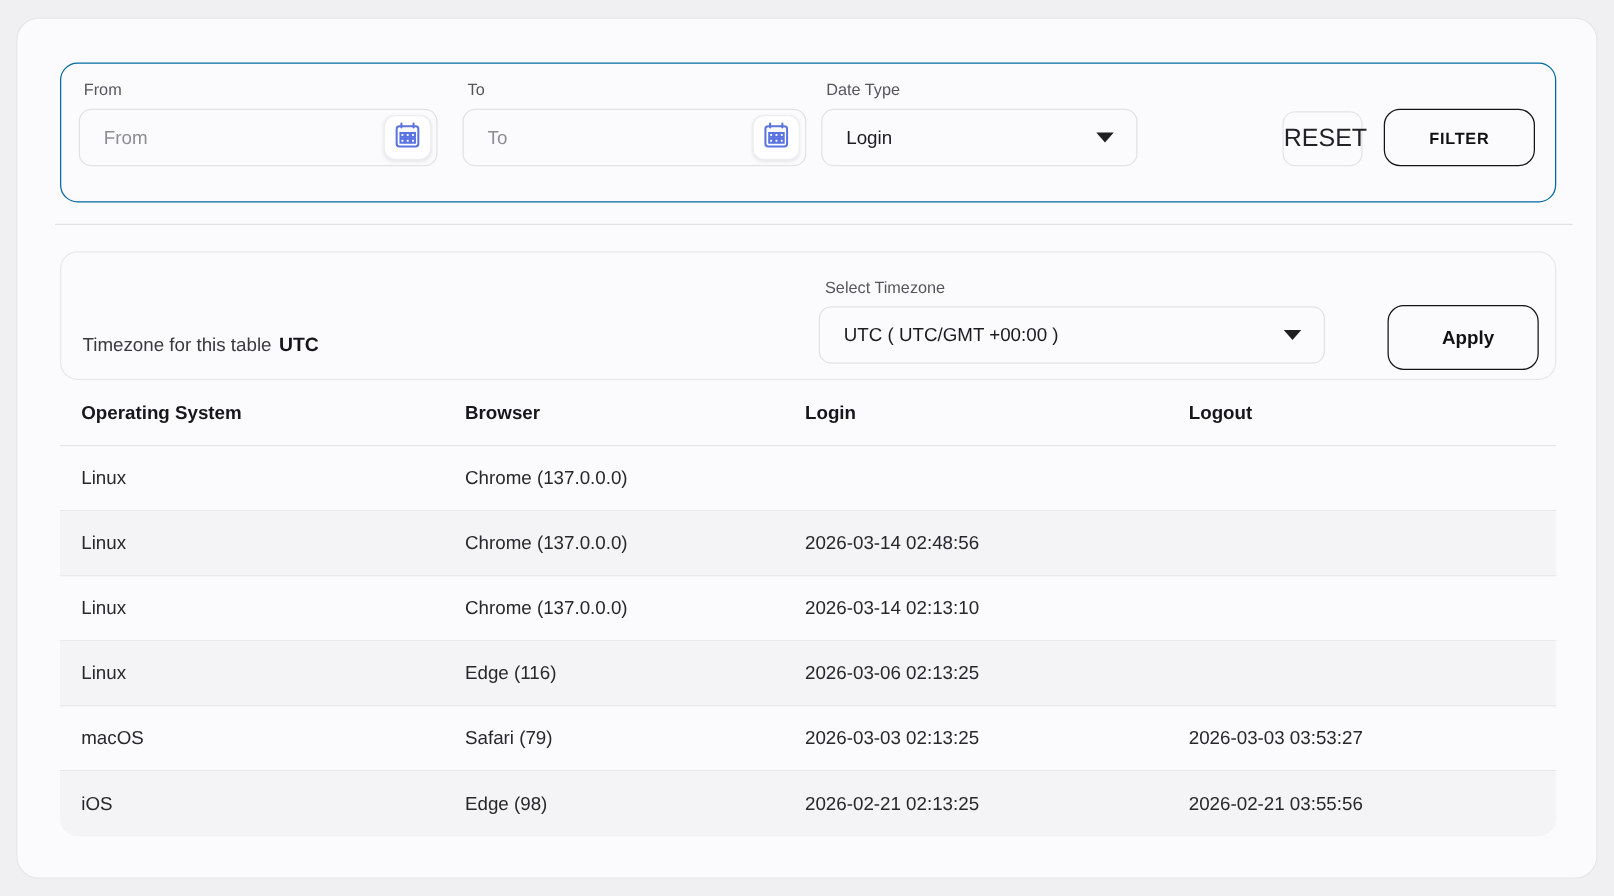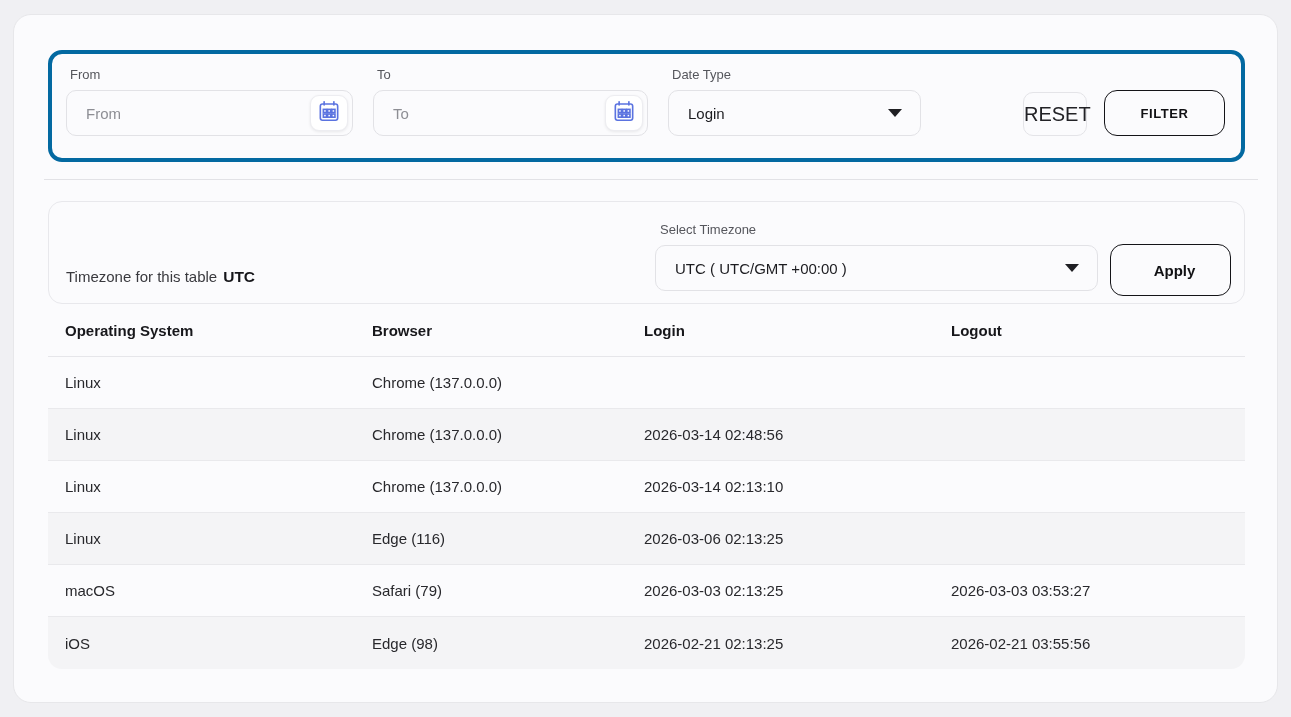--- a/index.html
+++ b/index.html
@@ -15,21 +15,21 @@
     width: 1265px; height: 689px;
     background: #fbfbfd;
     border: 1px solid #e7e7ea;
     border-radius: 18px;
   }
   
   .filter-card {
     position: absolute;
     left: 34px; top: 35px;
     width: 1197px; height: 112px;
-    border: 4px solid #0369a1;
+    border: 1px solid #0369a1;
     border-radius: 14px;
     display: flex;
     align-items: flex-start;
     padding: 13px 16px 0 14px;
   }
   .field-group { display: flex; flex-direction: column; }
   .field-label {
     font-size: 13px;
     color: #55565c;
     margin: 0 0 7px 4px;
@@ -54,21 +54,21 @@
     width: 38px; height: 36px;
     background: #ffffff;
     border: 1px solid #ededf1;
     border-radius: 9px;
     box-shadow: 0 1px 3px rgba(0,0,0,0.08);
     display: flex; align-items: center; justify-content: center;
     cursor: pointer;
   }
   .w-from { width: 287px; }
   .w-to   { width: 275px; margin-left: 20px; }
-  .w-dt   { width: 253px; margin-left: 20px; }
+  .w-dt   { width: 253px; margin-left: 12px; }
   .select-box {
     height: 46px;
     border: 1px solid #e2e2e6;
     border-radius: 10px;
     display: flex; align-items: center;
     padding: 0 18px 0 19px;
     cursor: pointer;
     background: transparent;
   }
   .select-value { font-size: 15px; color: #1c1c20; flex: 1; }
@@ -127,21 +127,21 @@
   }
   .tz-caption b { color: #151519; margin-left: 6px; font-size: 15.5px; }
   .tz-select-label {
     position: absolute;
     left: 607px; top: 20px;
     font-size: 13px; color: #55565c;
   }
   .tz-select {
     position: absolute;
     left: 606px; top: 43px;
-    width: 443px;
+    width: 405px;
     gap: 22px;
   }
   .btn-apply {
     position: absolute;
     left: 1061px; top: 42px;
     width: 121px; height: 52px;
     font-size: 15px;
     padding-left: 8px;
   }
   

